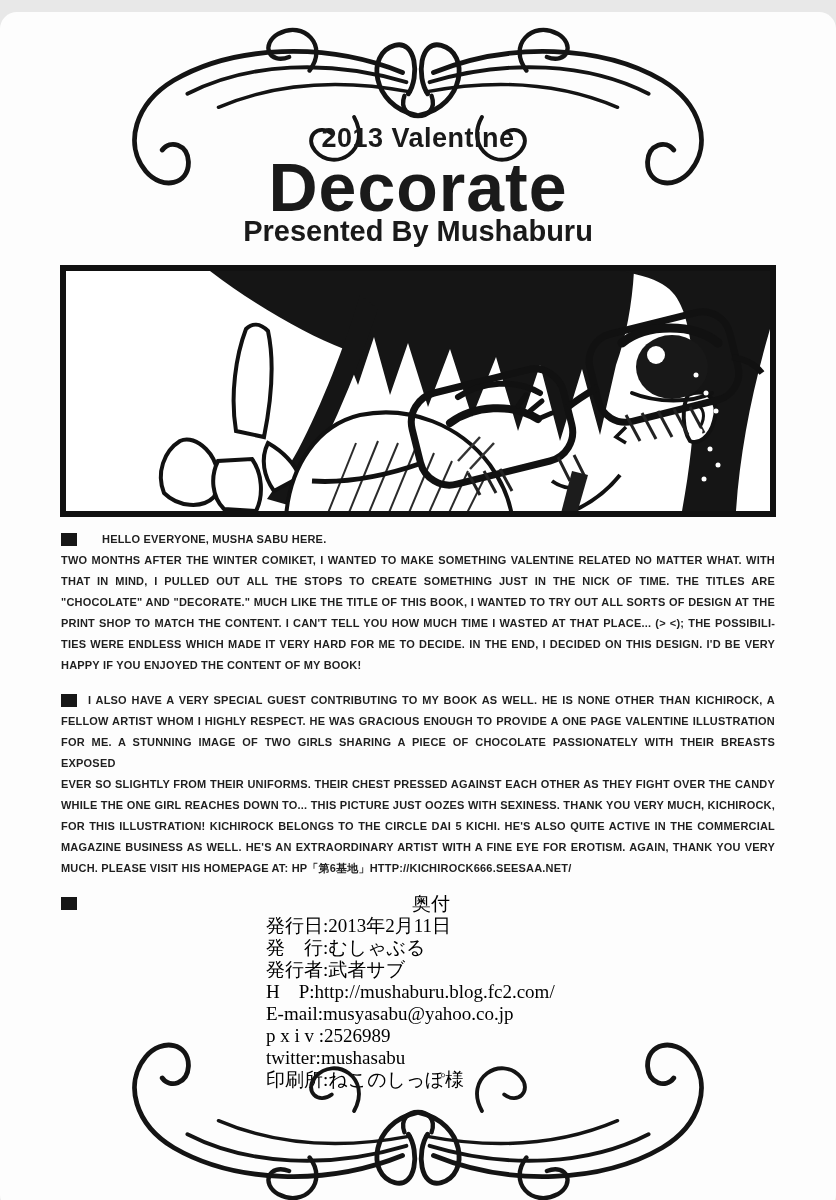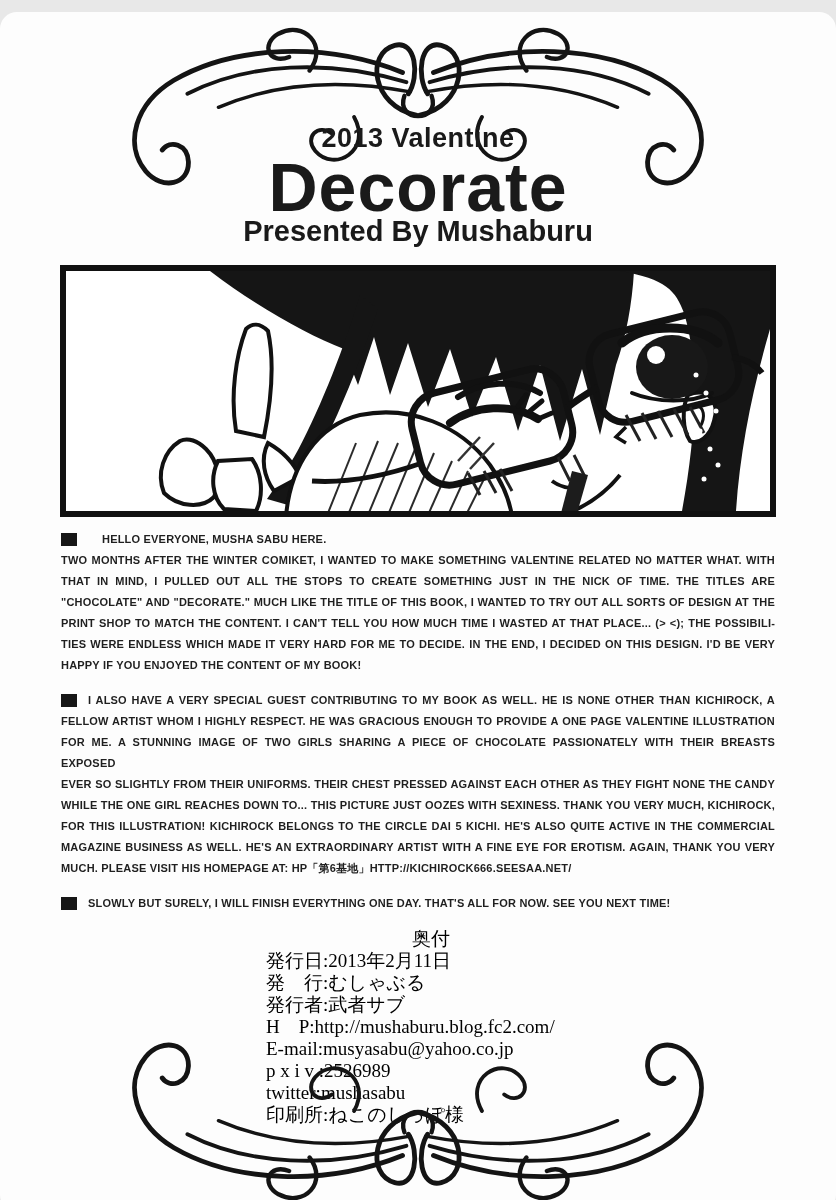--- a/index.html
+++ b/index.html
@@ -182,32 +182,31 @@
           <div class="tl tl-last">HAPPY IF YOU ENJOYED THE CONTENT OF MY BOOK!</div>
         </div>
     </div>
 
     <div class="para marked">
       <span class="pmark"></span>
       <div>
           <div class="tl">I ALSO HAVE A VERY SPECIAL GUEST CONTRIBUTING TO MY BOOK AS WELL. HE IS NONE OTHER THAN KICHIROCK, A</div>
           <div class="tl">FELLOW ARTIST WHOM I HIGHLY RESPECT. HE WAS GRACIOUS ENOUGH TO PROVIDE A ONE PAGE VALENTINE ILLUSTRATION</div>
           <div class="tl">FOR ME. A STUNNING IMAGE OF TWO GIRLS SHARING A PIECE OF CHOCOLATE PASSIONATELY WITH THEIR BREASTS EXPOSED</div>
-          <div class="tl">EVER SO SLIGHTLY FROM THEIR UNIFORMS. THEIR CHEST PRESSED AGAINST EACH OTHER AS THEY FIGHT NONE THE CANDY</div>
+          <div class="tl">EVER SO SLIGHTLY FROM THEIR UNIFORMS. THEIR CHEST PRESSED AGAINST EACH OTHER AS THEY FIGHT OVER THE CANDY</div>
           <div class="tl">WHILE THE ONE GIRL REACHES DOWN TO... THIS PICTURE JUST OOZES WITH SEXINESS. THANK YOU VERY MUCH, KICHIROCK,</div>
           <div class="tl">FOR THIS ILLUSTRATION! KICHIROCK BELONGS TO THE CIRCLE DAI 5 KICHI. HE'S ALSO QUITE ACTIVE IN THE COMMERCIAL</div>
           <div class="tl">MAGAZINE BUSINESS AS WELL. HE'S AN EXTRAORDINARY ARTIST WITH A FINE EYE FOR EROTISM. AGAIN, THANK YOU VERY</div>
           <div class="tl tl-last">MUCH. PLEASE VISIT HIS HOMEPAGE AT: HP「第6基地」HTTP://KICHIROCK666.SEESAA.NET/</div>
         </div>
     </div>
 
     <div class="para marked">
       <span class="pmark"></span>
       <div>
-          <div class="tl tl-last">SLOWLY BUT SURELY, I WILL FINISH EVERYTHING ONE DAY. THAT'S ALL FOR NOW. SEE YOU NEXT TIME!</div>
         </div>
     </div>
 
   </div>
 
   <div class="colophon">
     <div class="heading">奥付</div>
     <div>
         <div class="tl">発行日:2013年2月11日</div>
         <div class="tl">発　行:むしゃぶる</div>

